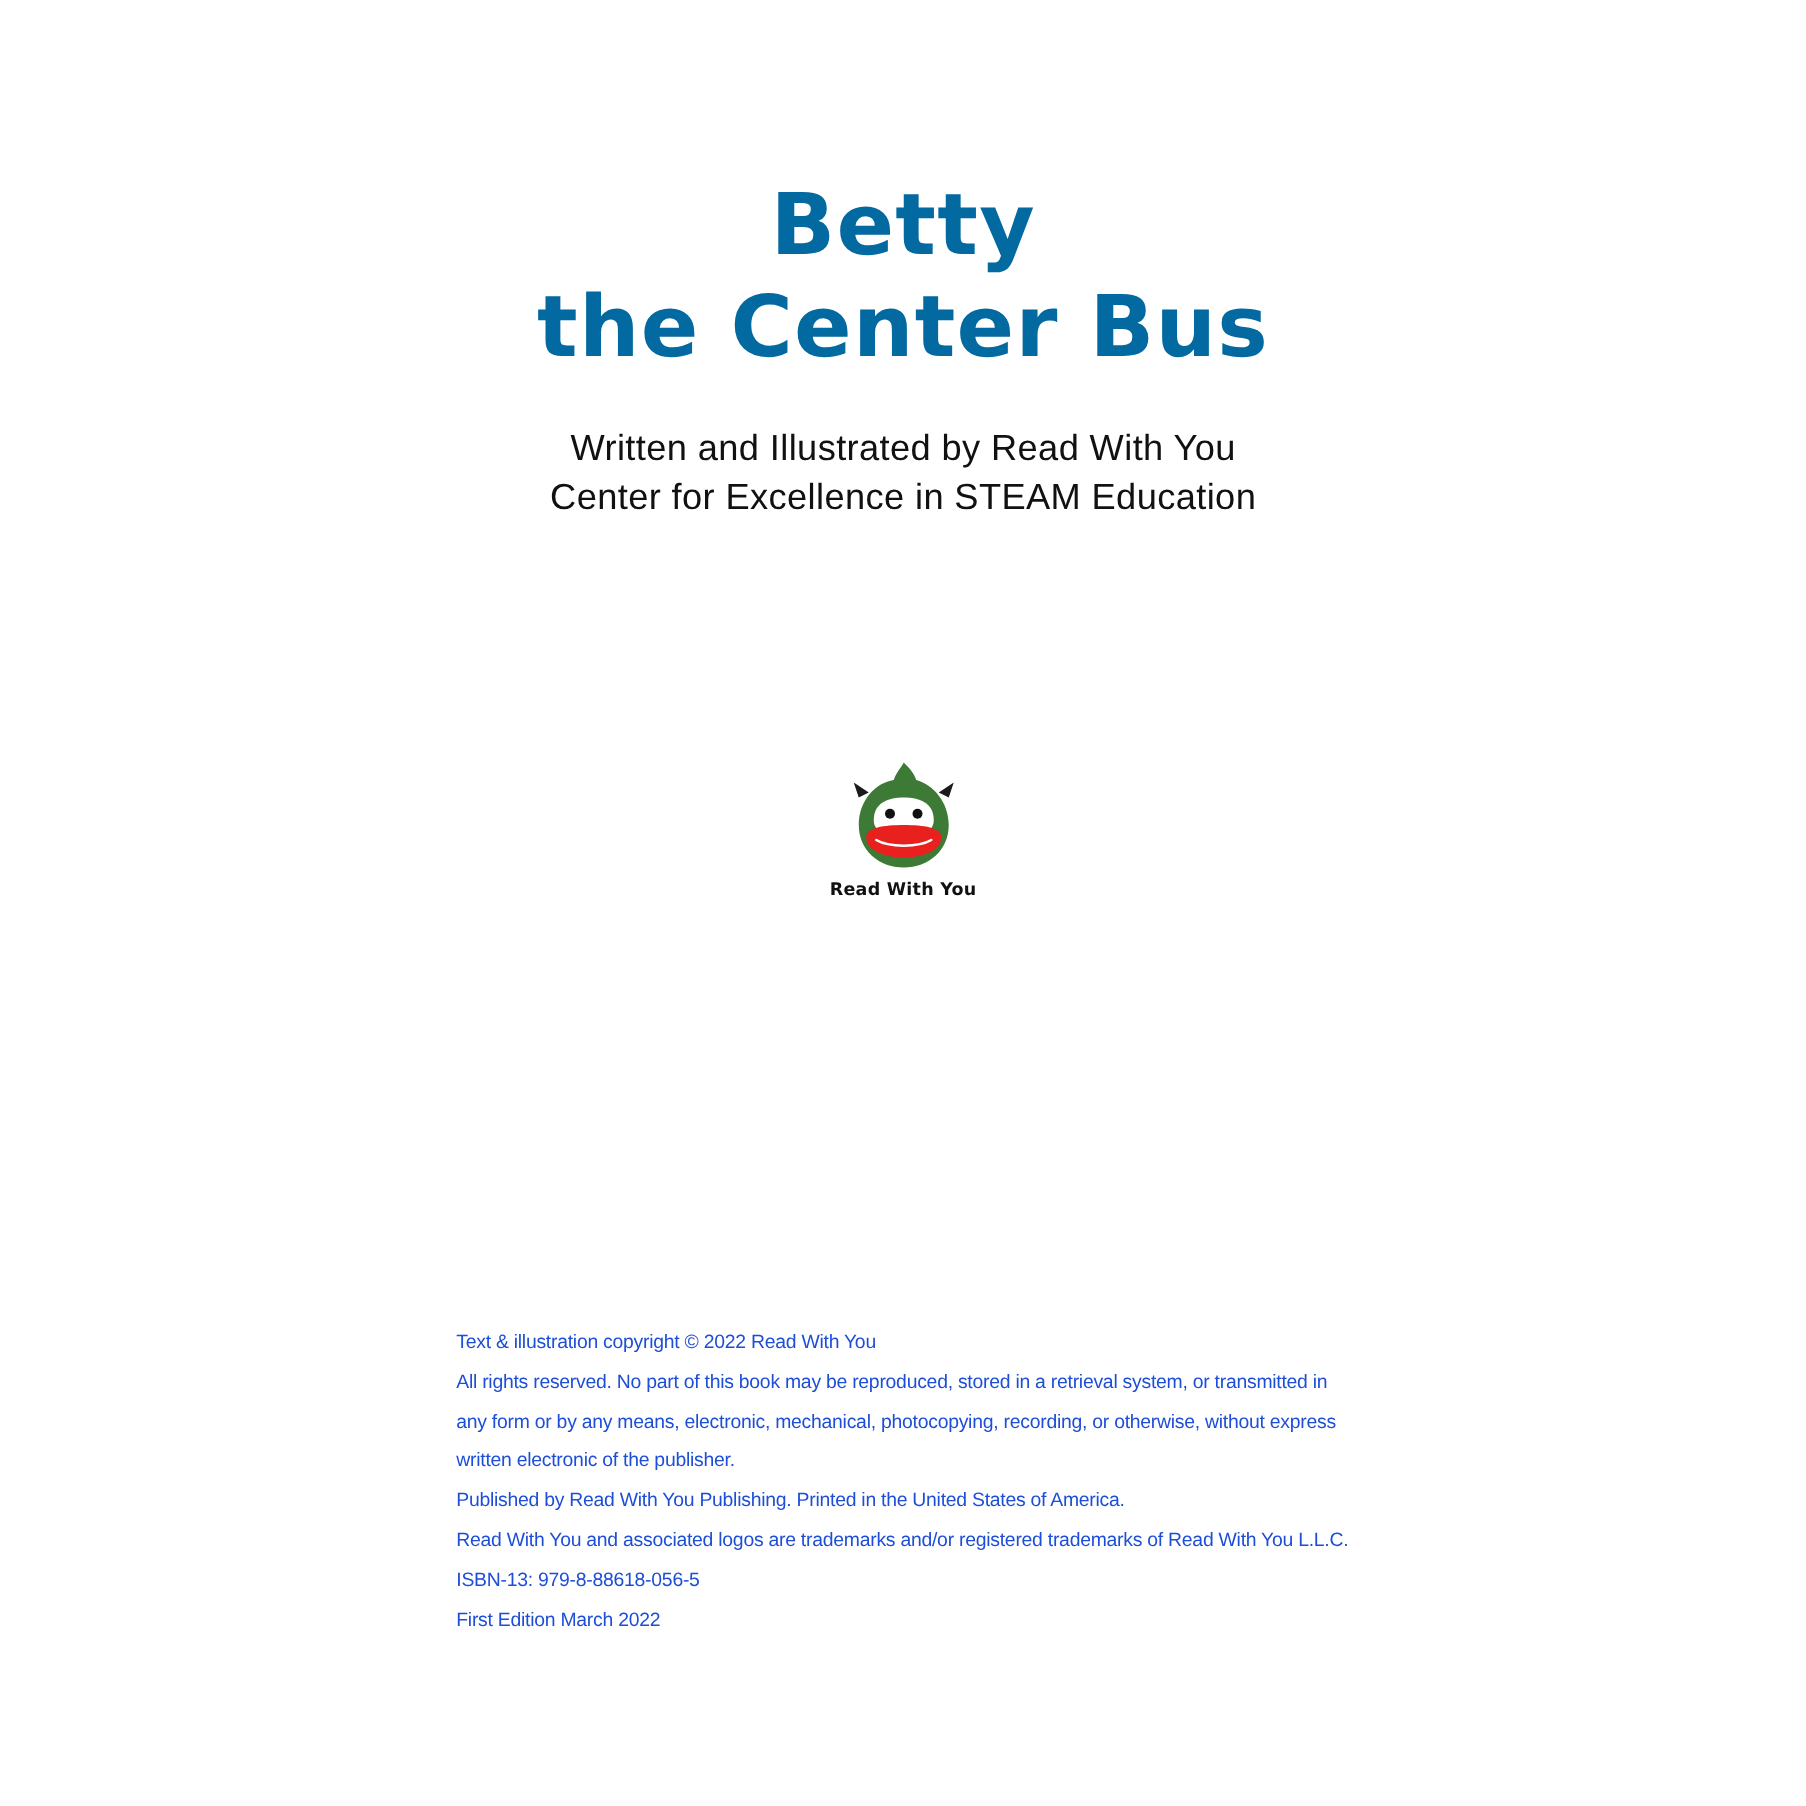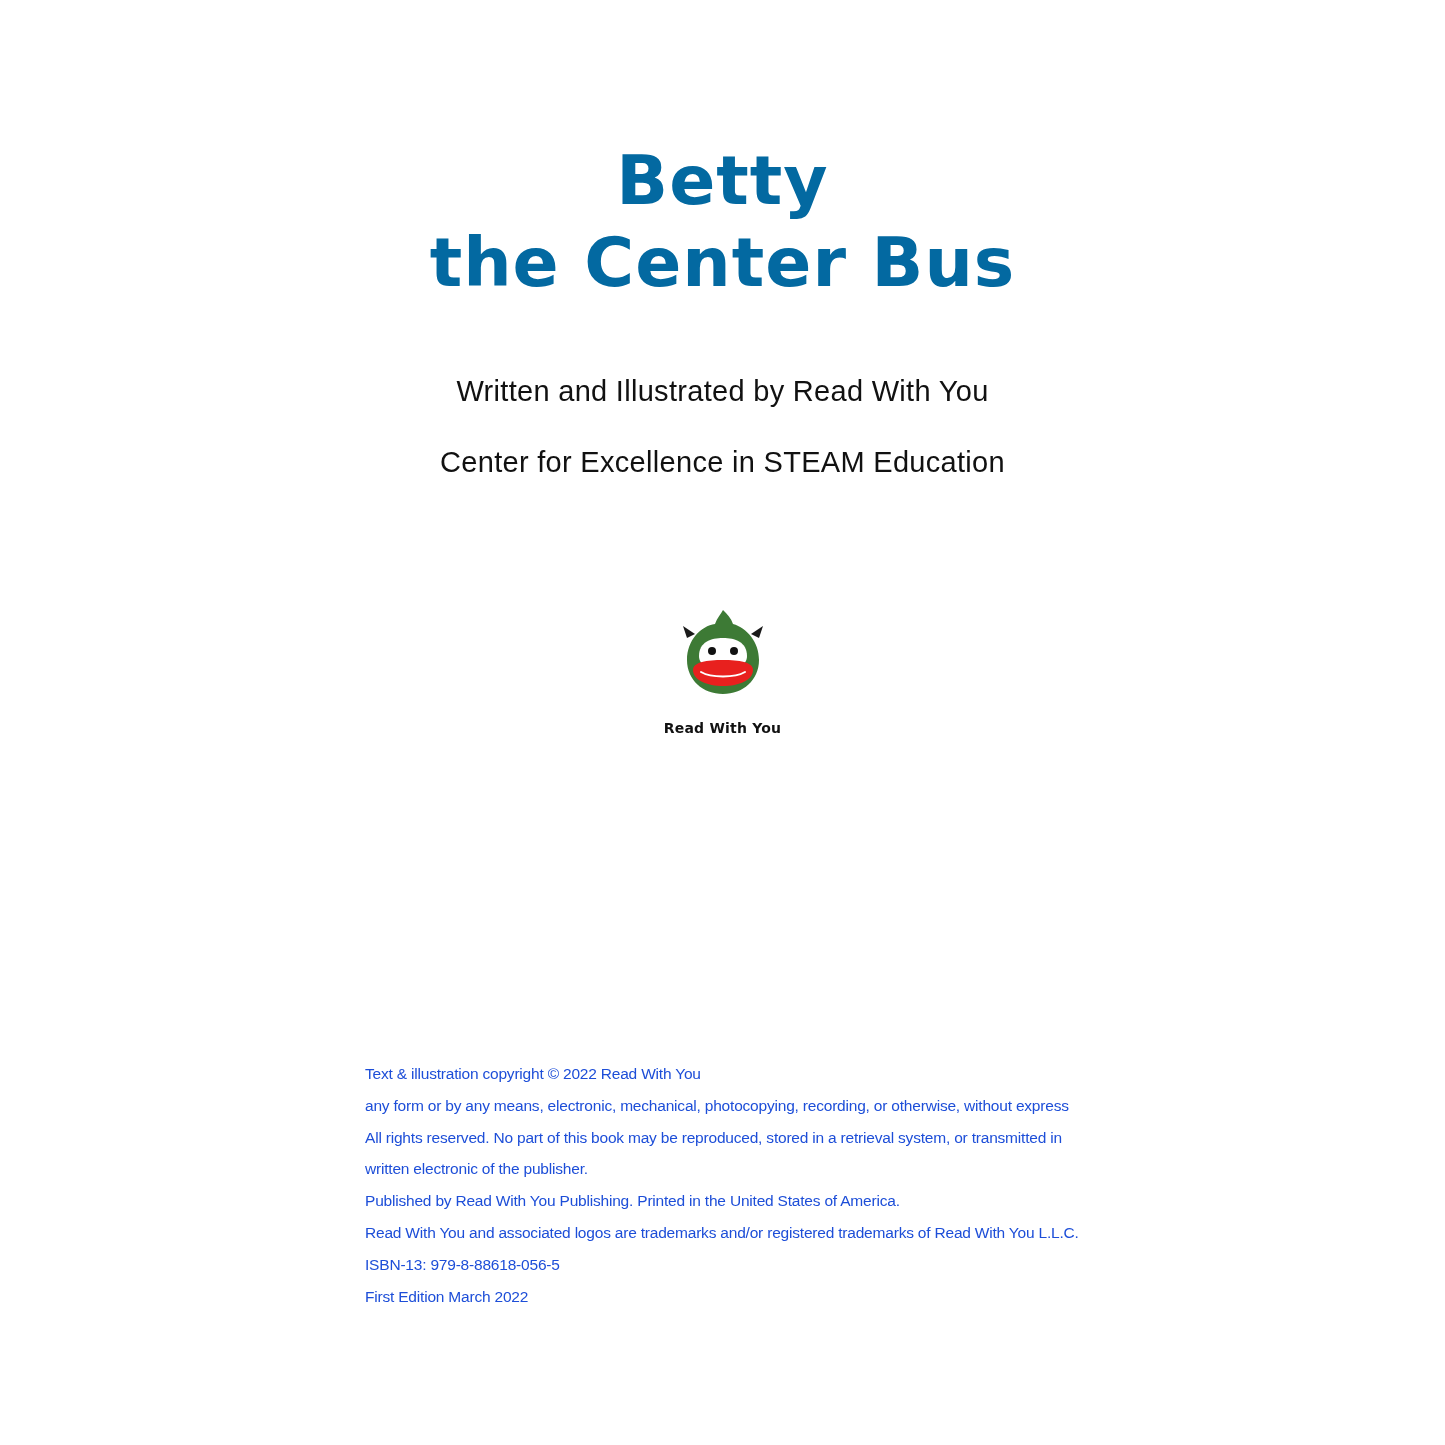--- a/index.html
+++ b/index.html
@@ -37,39 +37,38 @@
       width: 1445px;
       text-align: center;
     }
     .subtitle-line {
       font-family: "Liberation Sans", sans-serif;
       font-size: 29px;
       line-height: 39px;
       color: #111111;
       display: block;
       letter-spacing: 0.3px;
-      margin-top: 32px;
     }
     .logo {
       position: absolute;
       top: 604px;
       left: 0;
       width: 1445px;
       text-align: center;
     }
     .logo svg {
       display: block;
       margin: 0 auto;
     }
     .logo-text {
       font-family: "DejaVu Sans", sans-serif;
       font-weight: bold;
       font-size: 14px;
       color: #111111;
-      margin-top: 22px;
+      margin-top: 6px;
       display: block;
       letter-spacing: 0.2px;
     }
     .copyright {
       position: absolute;
       top: 1058px;
       left: 365px;
       width: 760px;
     }
     .copyright-line {
@@ -109,20 +108,20 @@
     <circle cx="53" cy="47" r="4" fill="#111111"></circle>
 
     <path d="M12 66 C12 58, 26 56, 42 56 C58 56, 72 58, 72 66 C72 76, 58 82, 42 82 C26 82, 12 76, 12 66 Z" fill="#e8201e"></path>
     <path d="M20 68 C30 74, 54 74, 64 68" stroke="#ffffff" stroke-width="2" fill="none" stroke-linecap="round"></path>
   </svg>
   <span class="logo-text">Read With You</span>
 </div>
 
 <div class="copyright">
   <span class="copyright-line">Text &amp; illustration copyright © 2022 Read With You</span>
+  <span class="copyright-line">All rights reserved.  No part of this book may be reproduced, stored in a retrieval system, or transmitted in</span>
   <span class="copyright-line">any form or by any means, electronic, mechanical, photocopying, recording, or otherwise, without express</span>
-  <span class="copyright-line">All rights reserved.  No part of this book may be reproduced, stored in a retrieval system, or transmitted in</span>
   <span class="copyright-line">written electronic of the publisher.</span>
   <span class="copyright-line">Published by Read With You Publishing.  Printed in the United States of America.</span>
   <span class="copyright-line">Read With You and associated logos are trademarks and/or registered trademarks of Read With You L.L.C.</span>
   <span class="copyright-line">ISBN-13: 979-8-88618-056-5</span>
   <span class="copyright-line">First Edition March 2022</span>
 </div>
 
 </body></html>

